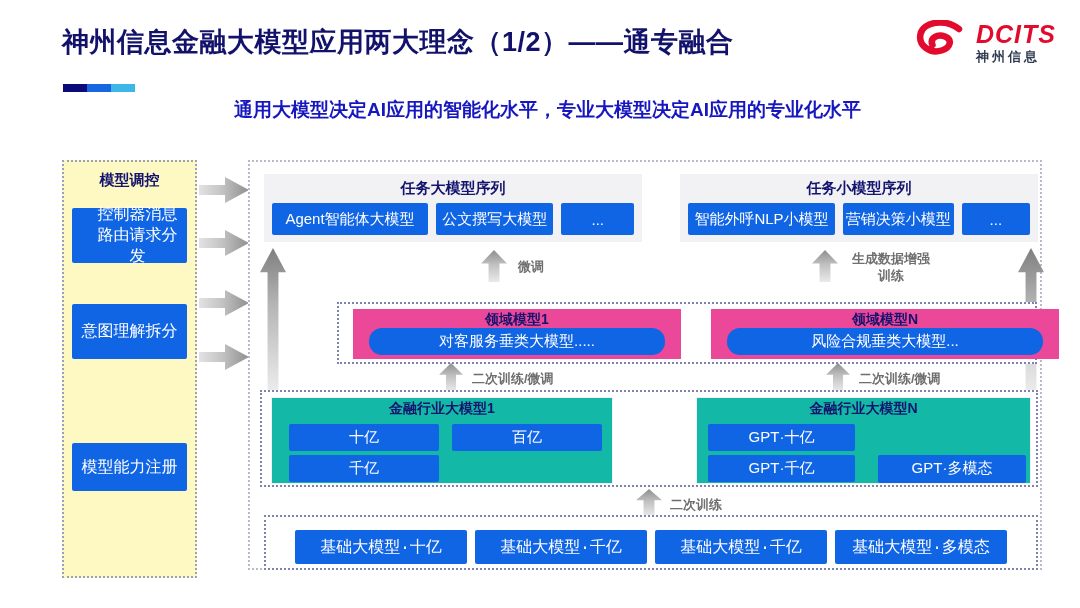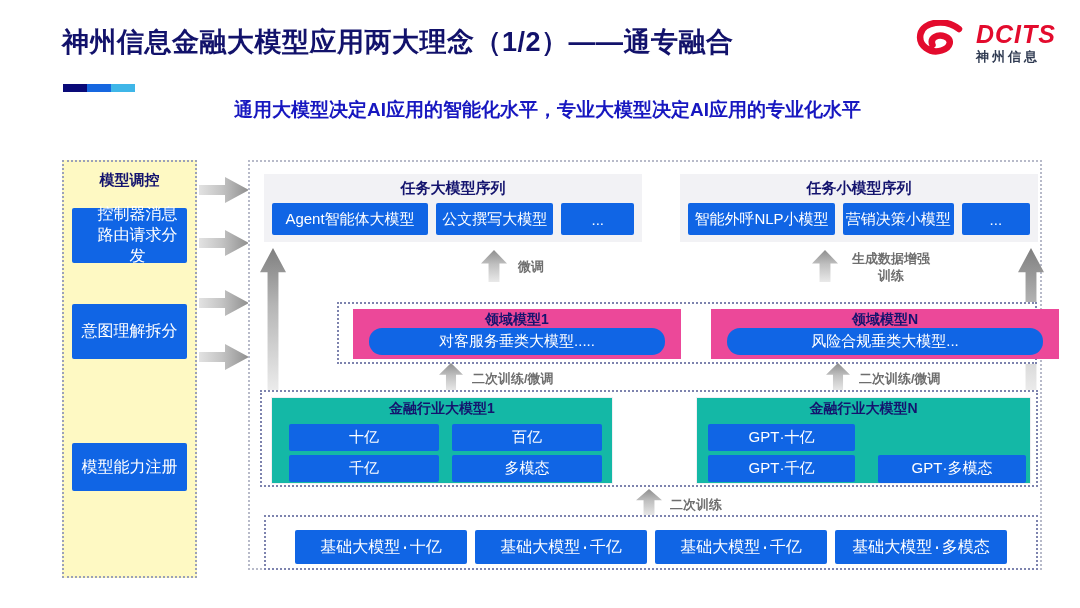--- a/index.html
+++ b/index.html
@@ -159,21 +159,20 @@
     <div class="gray-label" style="left:222px; top:208px;">二次训练/微调</div>
     <div class="up-arrow" style="position:absolute; left:576px; top:201px; width:24px; height:28px;"></div>
     <div class="gray-label" style="left:609px; top:208px;">二次训练/微调</div>
 
     <div class="dotted-box" style="left:10px; top:228px; width:778px; height:97px;">
       <div class="white-panel" style="left:10px; top:6px; width:340px; height:85px;">
         <div class="panel-title" style="top:2px; font-size:14px;">金融行业大模型1</div>
         <div class="bluebox" style="left:17px;  top:26px; width:150px;">十亿</div>
         <div class="bluebox" style="left:180px; top:26px; width:150px;">百亿</div>
         <div class="bluebox" style="left:17px;  top:57px; width:150px;">千亿</div>
-        <div class="bluebox" style="left:180px; top:57px; width:150px;">多模态</div>
       </div>
       <div class="white-panel" style="left:435px; top:6px; width:333px; height:85px;">
         <div class="panel-title" style="top:2px; font-size:14px;">金融行业大模型N</div>
         <div class="bluebox" style="left:11px;  top:26px; width:147px;">GPT·十亿</div>
         <div class="bluebox" style="left:181px; top:26px; width:148px;margin-top:32px;">GPT·百亿</div>
         <div class="bluebox" style="left:11px;  top:57px; width:147px;">GPT·千亿</div>
         <div class="bluebox" style="left:181px; top:57px; width:148px;">GPT·多模态</div>
       </div>
     </div>
 

